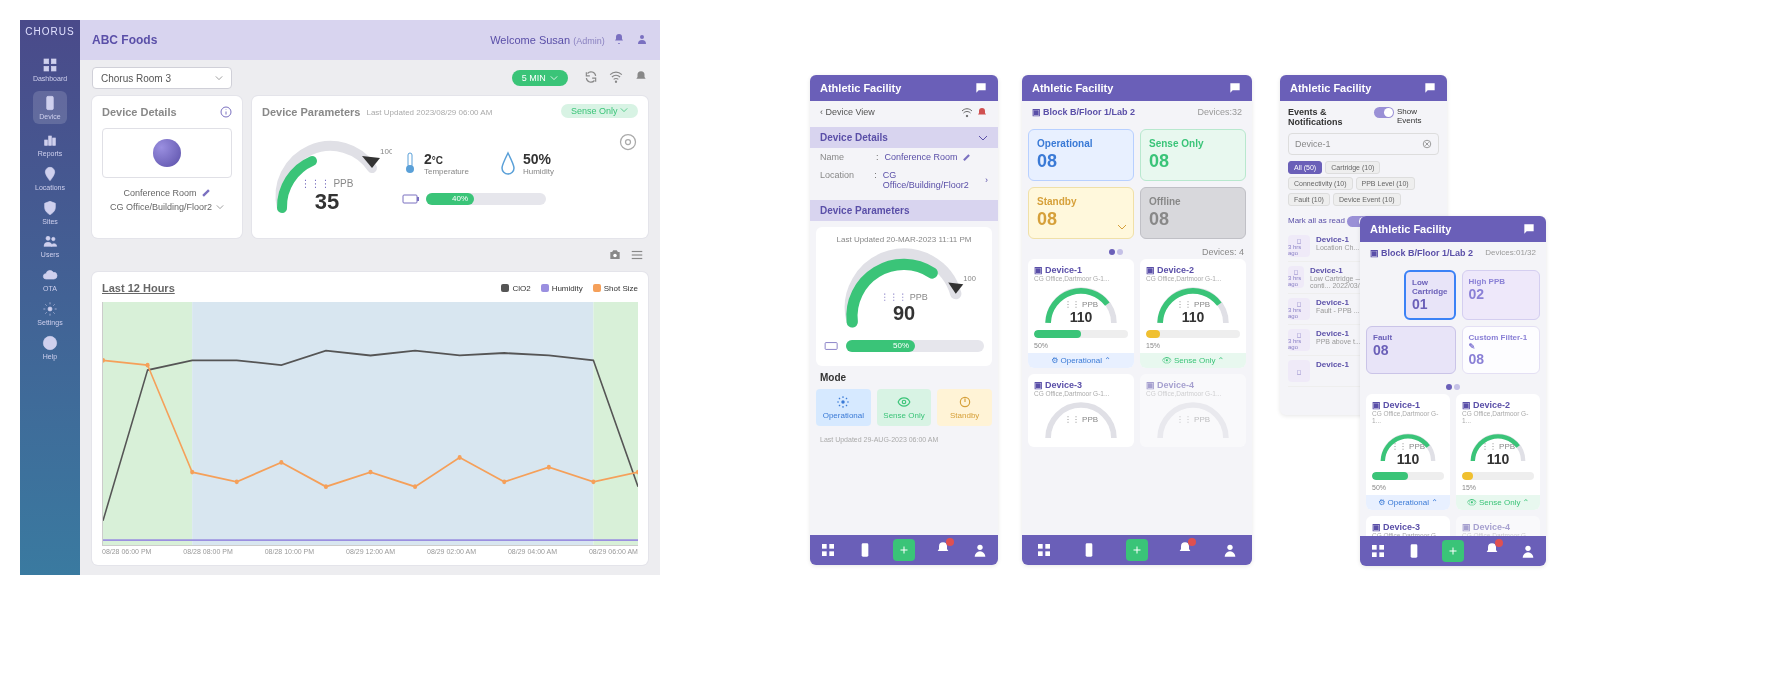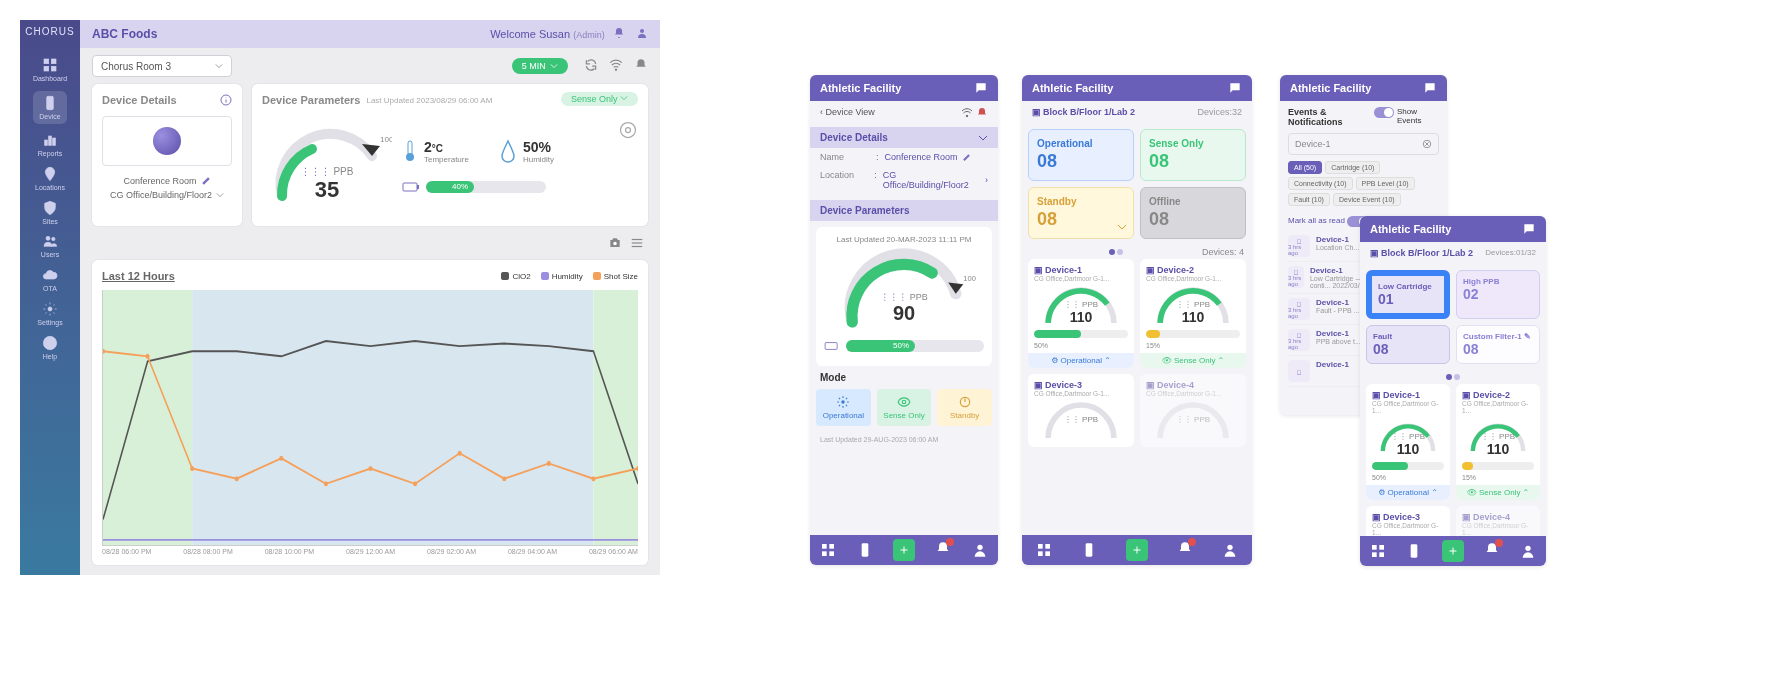--- a/index.html
+++ b/index.html
@@ -6,21 +6,21 @@
   body { background: #fff; width: 1784px; height: 688px; position: relative; font-size: 11px; color: #333; }
 
   
   .desktop { position: absolute; left: 20px; top: 20px; width: 640px; height: 555px; display: flex; }
   .sidebar { width: 60px; background: linear-gradient(180deg, #4a4a8a 0%, #3a7aa0 100%); display: flex; flex-direction: column; align-items: center; padding-top: 6px; color: #cfd0ee; font-size: 7px; }
   .sidebar .logo { font-size: 10px; letter-spacing: 1px; color: #e0e0ff; margin-bottom: 12px; }
   .sidebar .nav-item { margin: 8px 0; text-align: center; line-height: 1.1; }
   .sidebar .nav-item svg { display: block; margin: 0 auto 2px; }
   .sidebar .nav-item.active { background: rgba(255,255,255,0.15); border-radius: 6px; padding: 4px 2px; }
   .main { flex: 1; background: #ededf0; display: flex; flex-direction: column; }
-  .topbar { height: 28px; background: #d8d4ef; display: flex; align-items: center; padding: 0 12px; color: #5a4fa8; font-weight: 600; font-size: 12px; }
+  .topbar { height: 40px; background: #d8d4ef; display: flex; align-items: center; padding: 0 12px; color: #5a4fa8; font-weight: 600; font-size: 12px; }
   .topbar .spacer { flex: 1; }
   .topbar .welcome { font-size: 11px; font-weight: 500; }
   .topbar .welcome span.role { color: #8a82c0; font-size: 9px; }
   .topbar-icons svg { margin-left: 8px; }
   .toolbar { height: 36px; display: flex; align-items: center; padding: 0 12px; gap: 8px; }
   .select-room { width: 140px; height: 22px; border: 1px solid #d0d0d8; border-radius: 4px; background: #fff; display: flex; align-items: center; padding: 0 8px; font-size: 10px; color: #555; justify-content: space-between; }
   .toolbar .spacer { flex: 1; }
   .pill-green { background: #3ac478; color: #fff; border-radius: 10px; padding: 3px 10px; font-size: 9px; display: flex; align-items: center; gap: 4px; }
   .toolbar-icons svg { margin-left: 8px; }
 
@@ -121,21 +121,21 @@
   .ev-list { padding: 0 8px; }
   .ev-item { display: flex; gap: 6px; padding: 4px 0; border-bottom: 1px solid #eee; font-size: 7px; align-items: flex-start; }
   .ev-item .ic { width: 22px; height: 22px; border-radius: 4px; background: #efeaf8; display: flex; align-items: center; justify-content: center; flex-direction: column; font-size: 6px; color: #8a80c6; }
   .ev-item .tx .tt { font-weight: 600; color: #5a4fa8; font-size: 8px; }
   .ev-item .tx .sb { color: #999; }
   .mark-row { padding: 4px 8px; font-size: 8px; color: #5a4fa8; display: flex; justify-content: space-between; }
 
   .alert-grid { display: grid; grid-template-columns: 1fr 1fr; gap: 6px; padding: 6px; }
   .alert-tile { border-radius: 6px; padding: 6px; font-size: 8px; font-weight: 600; }
   .alert-tile .num { font-size: 14px; display: block; }
-  .a-lc { background: #e8e4f8; color: #6a5fb8; border: 6px solid #3b82f6; }
+  .a-lc { background: #e8e4f8; color: #6a5fb8; border: 2px solid #3b82f6; margin-left: 38px; }
   .a-hp { background: #eee8fa; color: #8a80d6; border: 1px solid #d4cef0; }
   .a-fl { background: #e8e4f8; color: #6a5fb8; border: 1px solid #cac4e8; }
   .a-cf { background: #fdfdff; color: #8a80d6; border: 1px solid #e4e0f4; }
 
   .toggle { width: 22px; height: 11px; background: #9a90d6; border-radius: 6px; position: relative; display: inline-block; vertical-align: middle; }
   .toggle::after { content: ''; width: 9px; height: 9px; background: #fff; border-radius: 50%; position: absolute; top: 1px; right: 1px; }
 </style>
 </head>
 <body>
 

